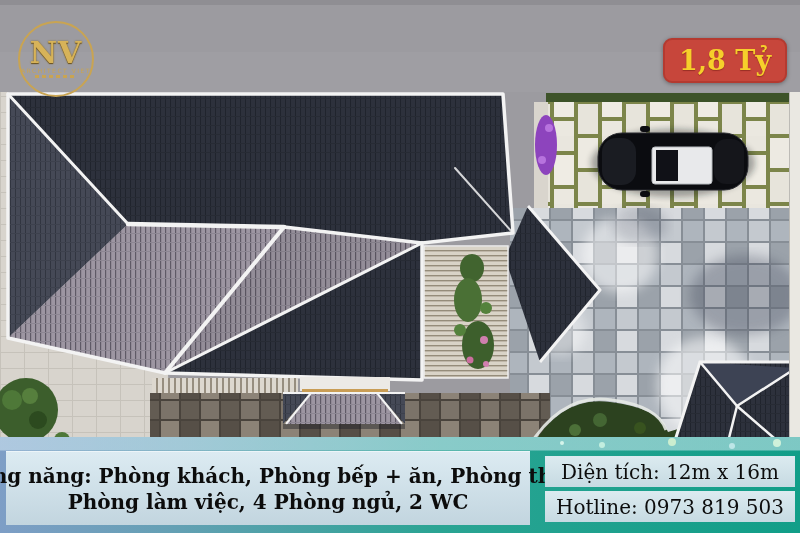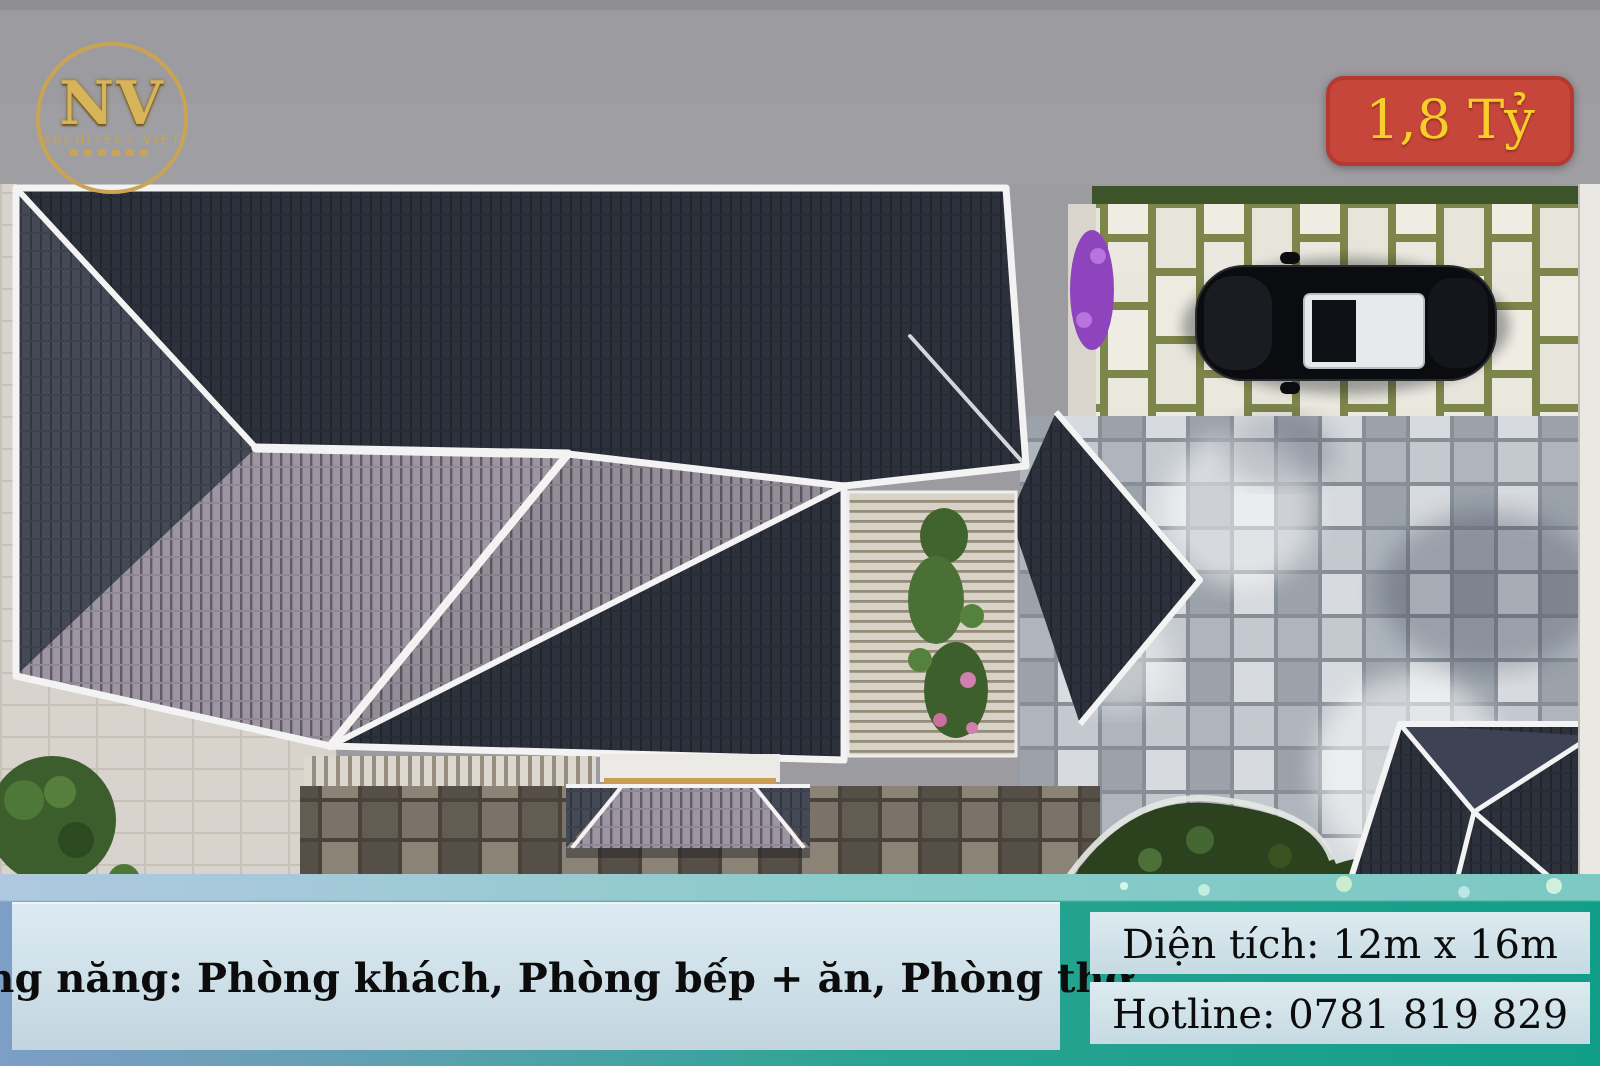--- a/index.html
+++ b/index.html
@@ -13,21 +13,21 @@
         gap:1px;z-index:6;box-sizing:border-box;}
   .logo-monogram{font-size:30px;line-height:26px;font-weight:bold;color:#d7b359;letter-spacing:1px;
         text-shadow:0 1px 1px #6b521c,0 0 2px #8a6f2d;}
   .logo-subtitle{font-size:6px;color:#c9a452;letter-spacing:1.5px;font-family:"DejaVu Sans","Liberation Sans",sans-serif;}
   .logo-dashes{width:42px;height:3px;background:repeating-linear-gradient(90deg,#c9a452 0 4px,transparent 4px 7px);}
 
   
   .badge{position:absolute;left:663px;top:38px;width:124px;height:45px;background:#c7463b;
          border:2px solid #b43a30;border-radius:9px;display:flex;align-items:center;justify-content:center;
          z-index:6;box-shadow:0 1px 4px rgba(0,0,0,.35);box-sizing:border-box;}
-  .badge-label{font-size:27px;font-weight:normal;color:#f6cf2b;text-shadow:0 1px 1px rgba(120,30,20,.6);}
+  .badge-label{font-size:27px;font-weight:bold;color:#f6cf2b;text-shadow:0 1px 1px rgba(120,30,20,.6);}
 
   
   .bottom-strip{position:absolute;left:0;top:437px;width:800px;height:96px;z-index:3;
       background:linear-gradient(180deg,rgba(214,235,245,.55) 0 13px,rgba(255,255,255,0) 14px),
                  linear-gradient(92deg,#7e9ec6 0%,#64a0b4 22%,#2aa493 55%,#119e88 100%);}
   .bokeh{position:absolute;left:560px;top:441px;width:4px;height:4px;border-radius:50%;background:#eafff4;
       box-shadow:40px 2px 0 1px #d2f7e6,110px -1px 0 2px #def7d2,170px 3px 0 1px #cdeef0,215px 0 0 2px #e4fbe0;
       opacity:.8;z-index:4;}
   .bar-left{position:absolute;left:6px;top:451px;width:524px;height:73px;z-index:5;
       background:linear-gradient(180deg,#dcebf2,#c2d5df);border-top:1px solid #edf5f9;
@@ -242,21 +242,22 @@
 
 <div class="badge">
   <span class="badge-label">1,8 Tỷ</span>
 </div>
 
 <div class="bottom-strip"></div>
 <div class="bokeh"></div>
 
 <div class="bar-left">
   <span class="line">Công năng: Phòng khách, Phòng bếp + ăn, Phòng thờ,</span>
+  <span class="line">Phòng làm việc, 4 Phòng ngủ, 2 WC</span>
 </div>
 
 <div class="bar-right bar-area">
   <span class="line">Diện tích: 12m x 16m</span>
 </div>
 
 <div class="bar-right bar-hotline">
-  <span class="line">Hotline: 0781 819 829</span>
+  <span class="line">Hotline: 0973 819 503</span>
 </div>
 
 </body></html>

